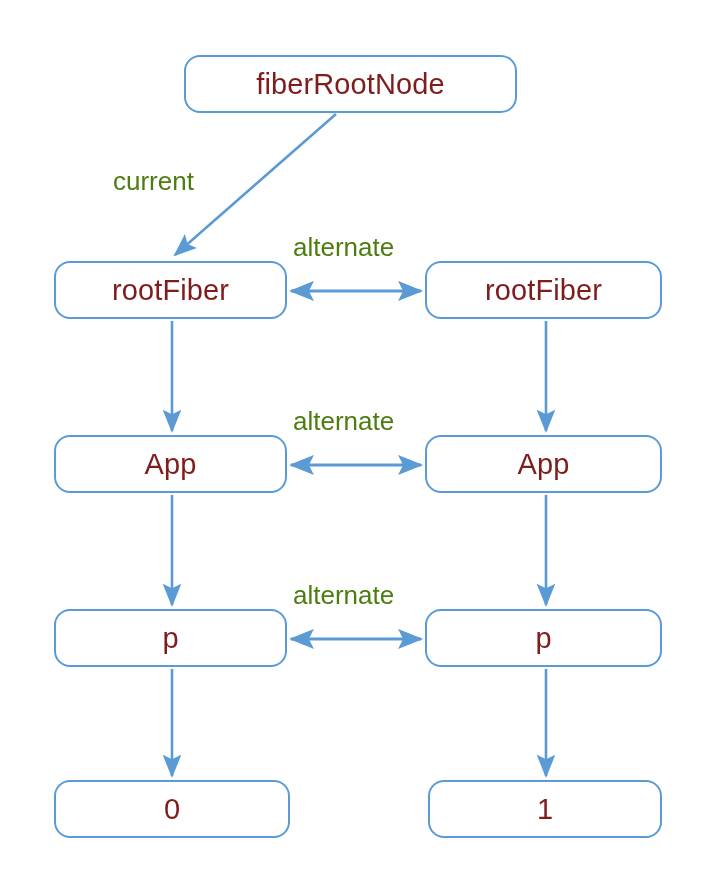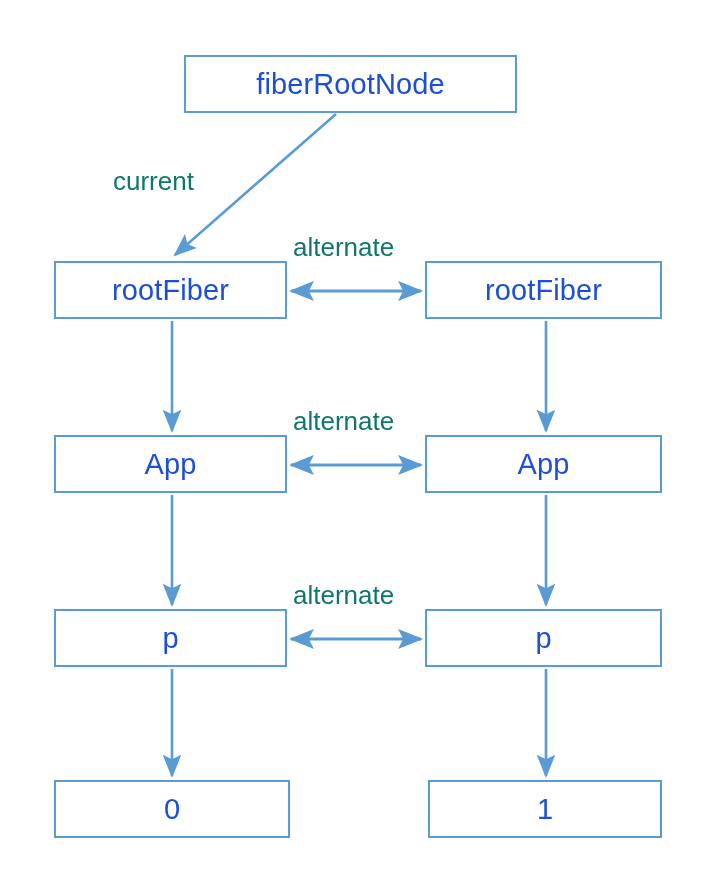--- a/index.html
+++ b/index.html
@@ -14,35 +14,35 @@
     position: relative;
     width: 716px;
     height: 890px;
     background: #ffffff;
     overflow: hidden;
   }
   .node {
     position: absolute;
     box-sizing: border-box;
     border: 2px solid #5b9bd5;
-    border-radius: 0;
+    border-radius: 16px;
     background: #ffffff;
     display: flex;
     align-items: center;
     justify-content: center;
-    color: #1d4ed8;
+    color: #7f1d1d;
     font-size: 29px;
     font-family: "Liberation Sans", sans-serif;
     line-height: 1;
     letter-spacing: 0.1px;
     user-select: none;
   }
   .edge-label {
     position: absolute;
-    color: #0f766e;
+    color: #4d7c0f;
     font-size: 26px;
     font-family: "Liberation Sans", sans-serif;
     white-space: nowrap;
     line-height: 1;
     user-select: none;
   }
   svg.edges {
     position: absolute;
     left: 0;
     top: 0;

